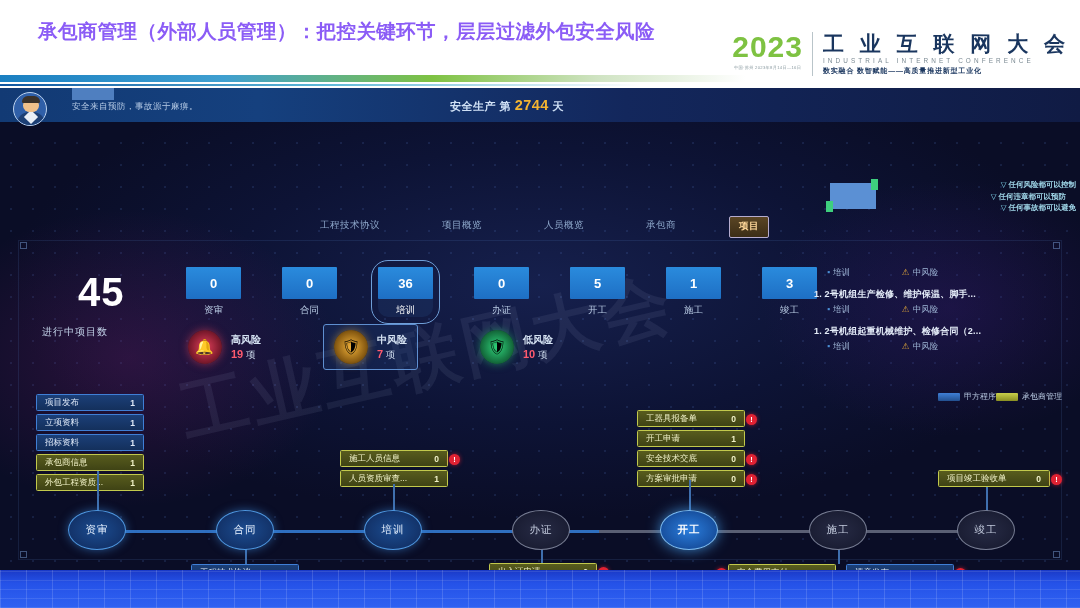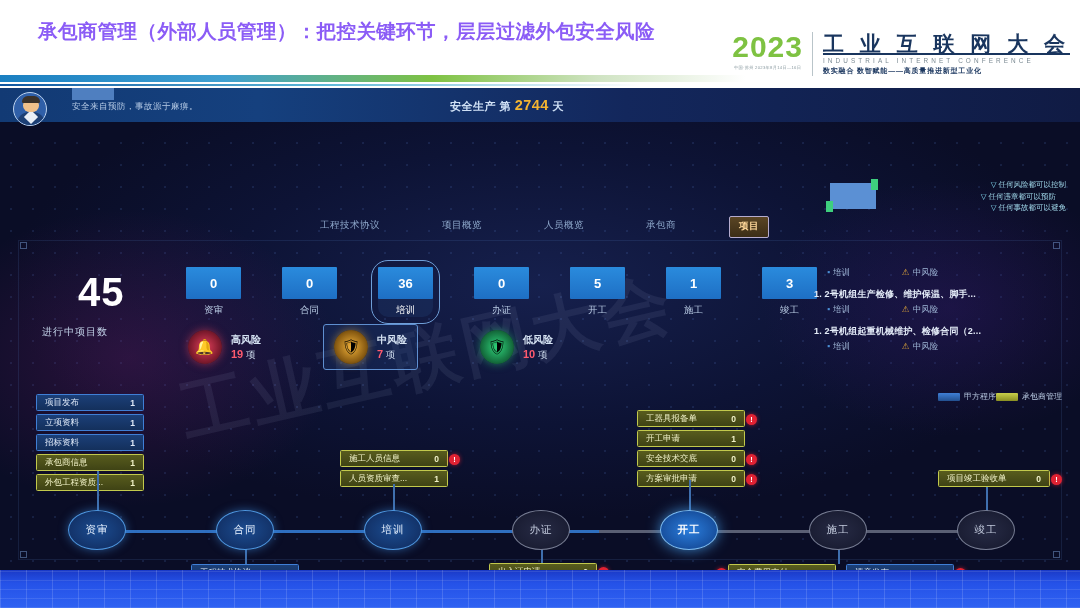--- a/index.html
+++ b/index.html
@@ -38,21 +38,21 @@
   }
   .conf-year .yr-sub {
     font-size: 4.2px; color: #8a9aa0; letter-spacing: .3px; margin-top: 3px;
   }
   .conf-right {
     border-left: 1.5px solid #b9c4c9;
     padding-left: 10px;
   }
   .conf-cn {
     font-size: 21px; font-weight: bold; color: #19355e;
-    letter-spacing: 5px; line-height: 23px; text-decoration: underline;
+    letter-spacing: 5px; line-height: 23px;
   }
   .conf-en {
     font-size: 6.4px; color: #7b8a93; letter-spacing: 3.1px; margin-top: 2px;
   }
   .conf-slogan {
     font-size: 7px; color: #19355e; letter-spacing: .8px; margin-top: 2px;
     font-weight: bold;
   }
   .header-rule {
     position: absolute; left: 0; bottom: 6px; width: 745px; height: 7px;
@@ -141,22 +141,22 @@
   .greenbox {
     position: absolute; left: 830px; top: 95px; width: 46px; height: 26px;
     background: #5b90d4;
   }
   .greenbox:before, .greenbox:after {
     content:""; position:absolute; width:7px; height:11px; background:#3ecf7e;
   }
   .greenbox:before { right:-2px; top:-4px; }
   .greenbox:after  { left:-4px; bottom:-3px; }
   .slogans {
-    position: absolute; right: 14px; top: 91px;
-    font-size: 7.5px; color: #9fd6e8; line-height: 11.5px; text-align: right;
+    position: absolute; right: 4px; top: 91px;
+    font-size: 7.5px; color: #9fd6e8; line-height: 11.5px; text-align: right; font-weight: bold;
   }
   .slogans div:nth-child(2) { padding-right: 10px; }
   .slogans div:nth-child(3) { padding-right: 0px; }
   .slogans .chk { color: #7fd2e8; margin-right: 2px; }
 
   
   .navtabs {
     position: absolute; left: 0; top: 128px; width: 1080px; height: 22px;
     display: flex; justify-content: center; gap: 44px;
   }

